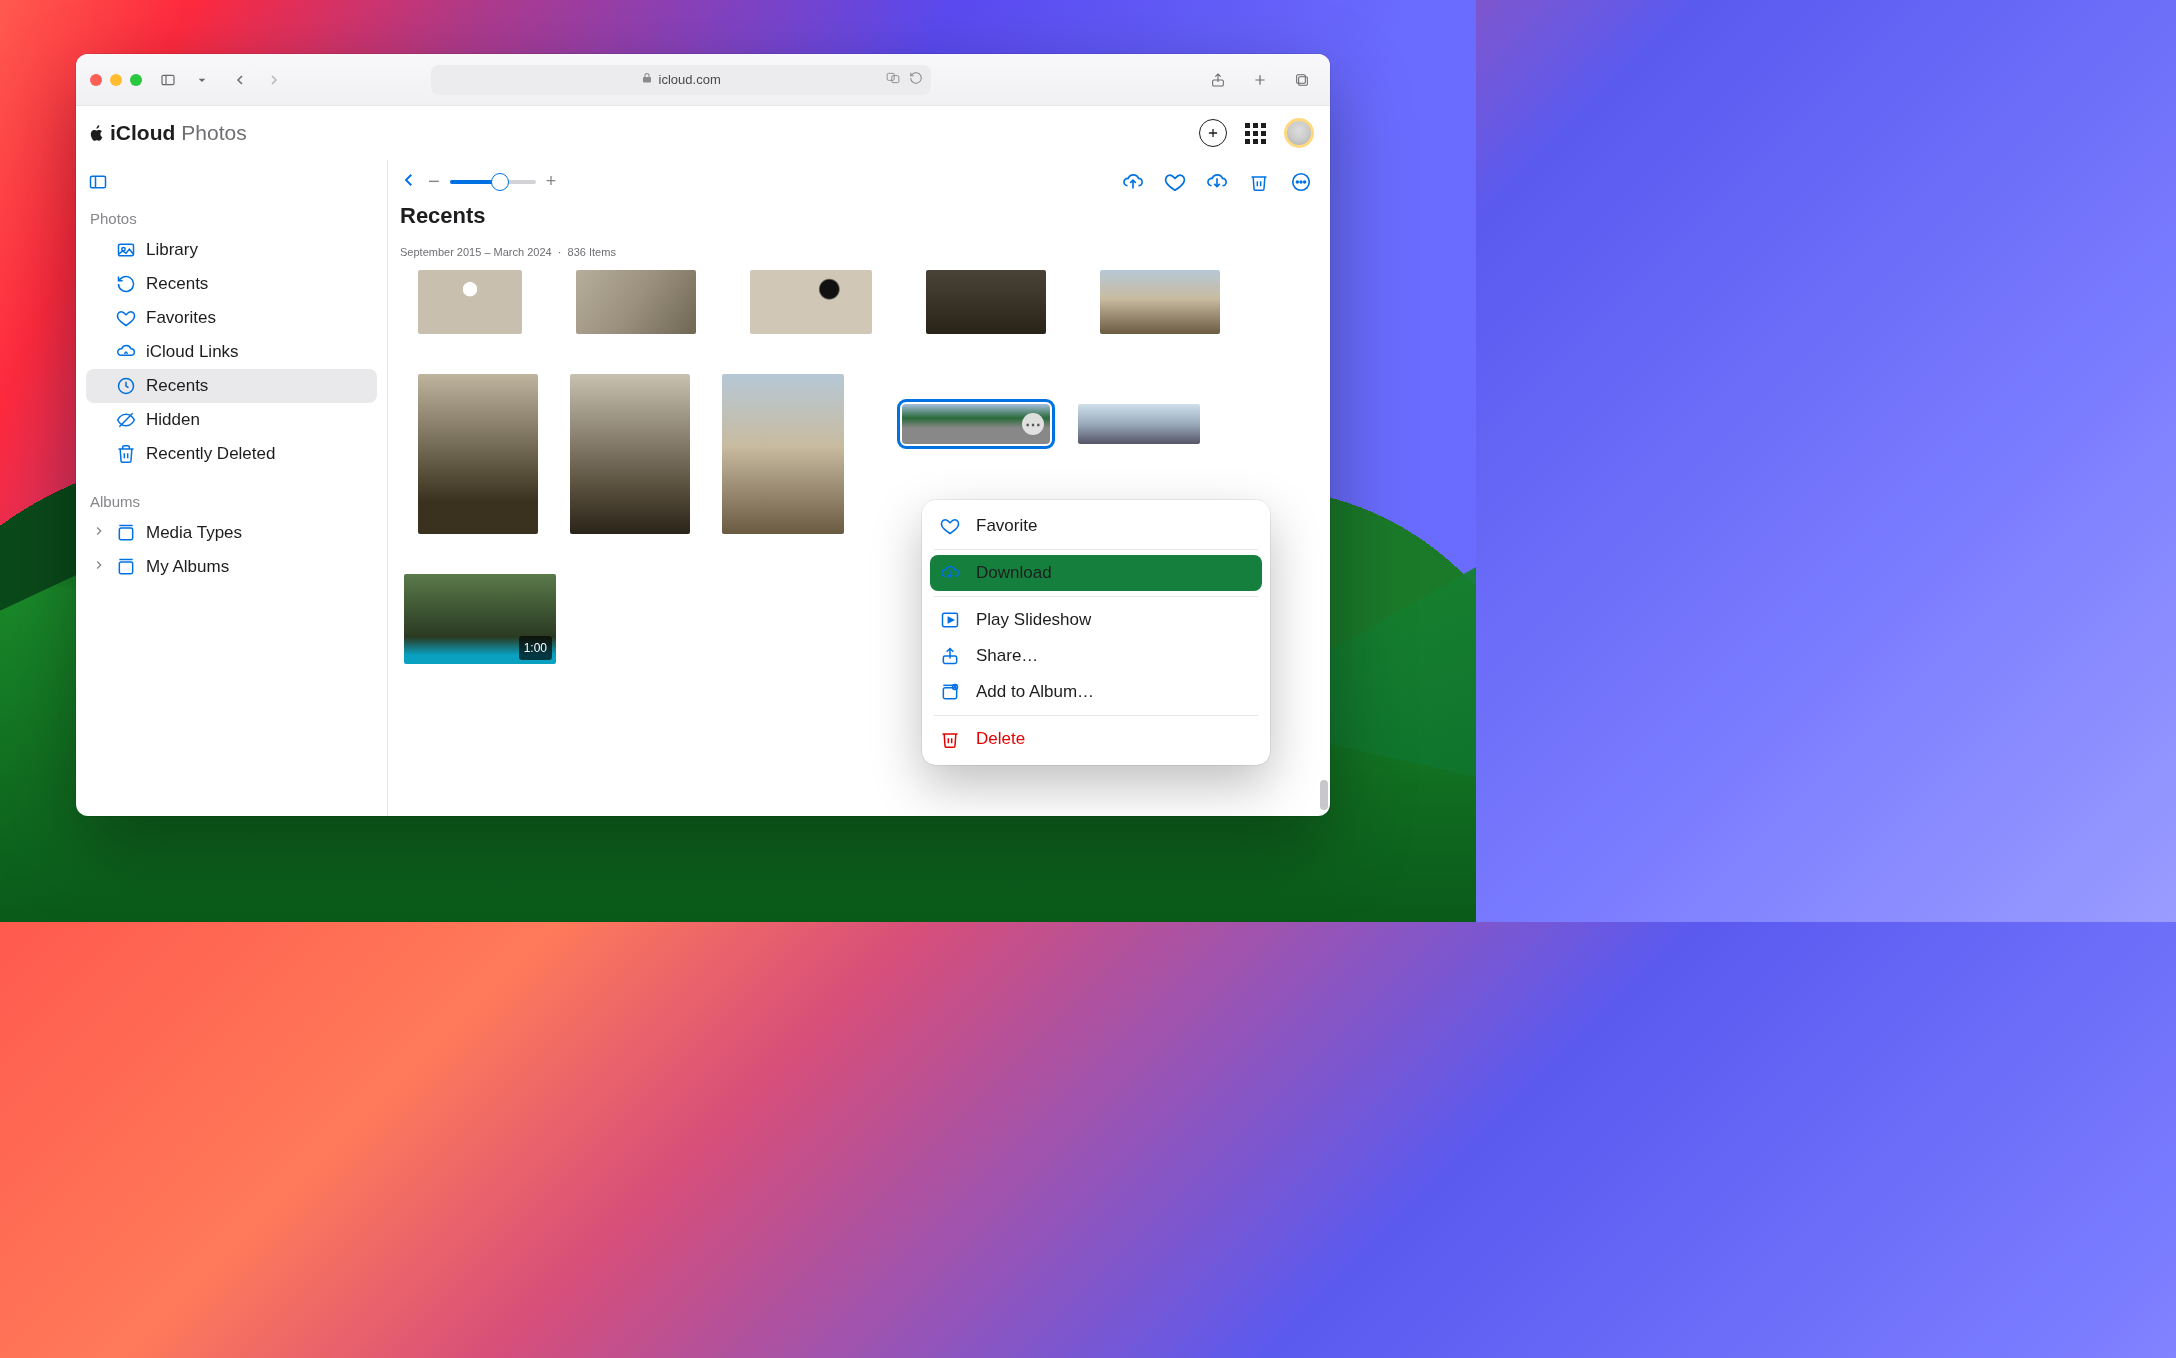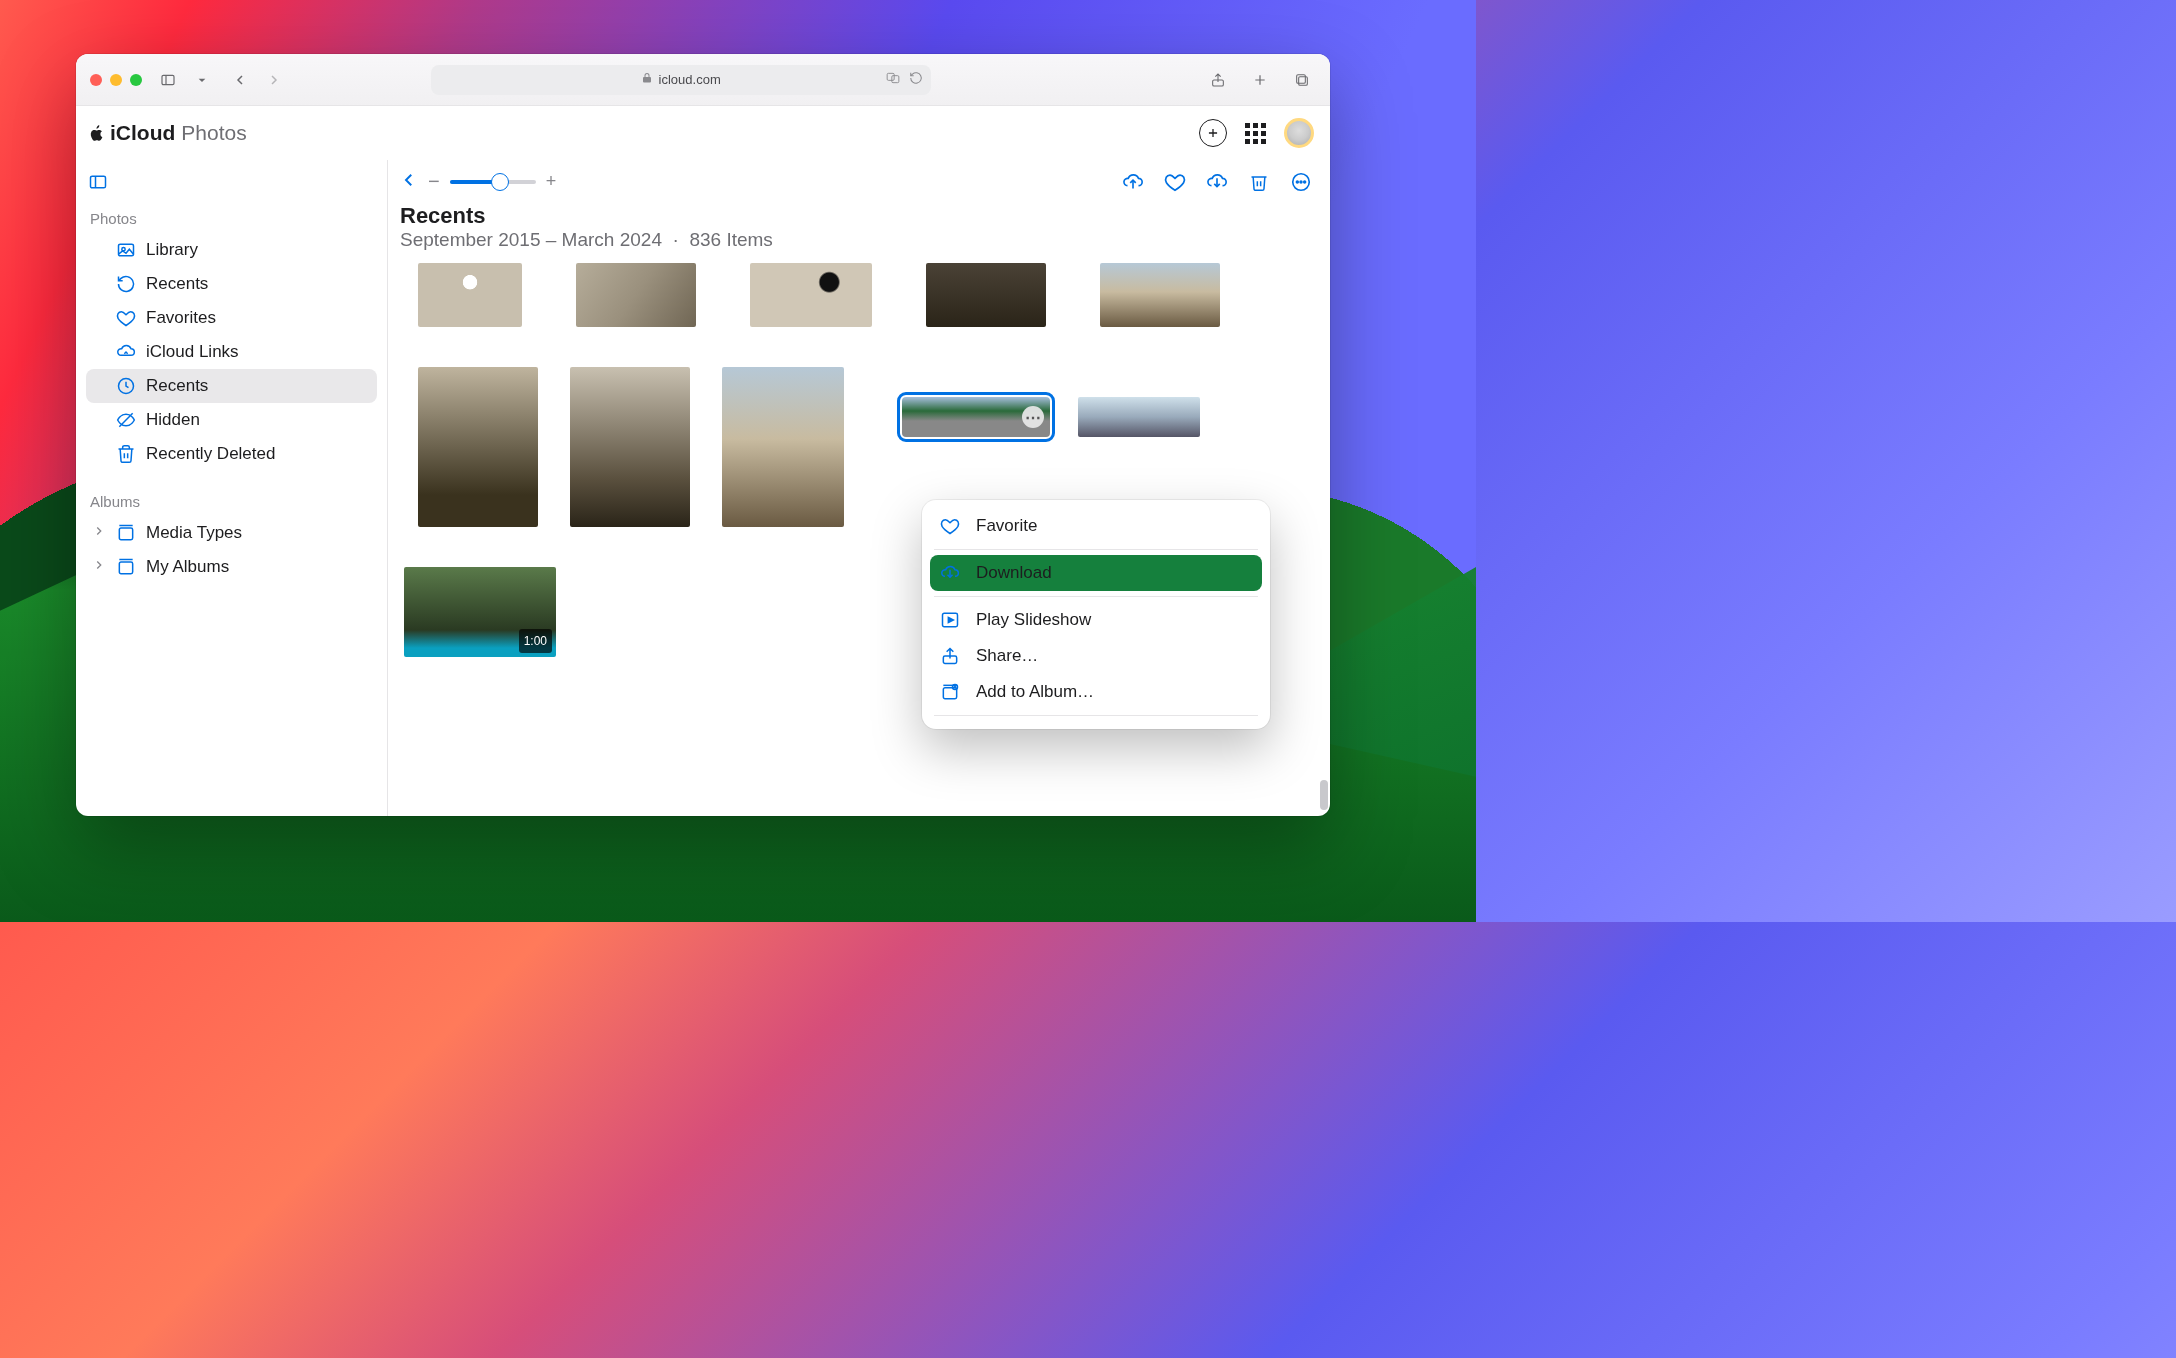--- a/index.html
+++ b/index.html
@@ -114,21 +114,21 @@
   .tb-left .back{color:#0071e3;}
   .zoom { display:flex; align-items:center; gap:10px; color:#86868b; }
   .slider { position:relative; width:86px; height:4px; background:#d2d2d7; border-radius:2px;}
   .slider .fill{position:absolute;left:0;top:0;bottom:0;width:60%;background:#0071e3;border-radius:2px;}
   .slider .thumb{position:absolute;left:58%;top:50%;width:18px;height:18px;border-radius:50%;background:#fff;border:1.5px solid #0071e3;transform:translate(-50%,-50%);} 
   .tb-right{margin-left:auto;display:flex;gap:20px;color:#0071e3;}
   .tb-right .ico{width:22px;height:22px;display:flex;align-items:center;justify-content:center;}
 
   .heading { padding: 6px 12px 4px; }
   .heading h1{font-size:22px;font-weight:700;color:#1d1d1f;}
-  .heading .meta{font-size:19px;color:#6e6e73;margin-top:0;}
+  .heading .meta{font-size:11px;color:#6e6e73;margin-top:17px;}
 
   .grid {
     padding: 8px 12px 20px; display:flex; flex-direction:column; gap:40px;
     overflow:auto;
   }
   .row { display:flex; gap:54px; }
   .thumb { background:#888; border-radius:2px; position:relative; }
   .thumb.sel { outline:3px solid #0071e3; outline-offset:2px; border-radius:4px;}
   .thumb .more{position:absolute;right:6px;top:50%;transform:translateY(-50%);width:22px;height:22px;border-radius:50%;background:rgba(230,230,230,0.95);display:flex;align-items:center;justify-content:center;color:#555;font-weight:700;}
   .badge{position:absolute;right:4px;bottom:4px;background:rgba(0,0,0,0.65);color:#fff;font-size:12px;padding:5px 5px;border-radius:3px;}
@@ -513,18 +513,28 @@
                 <rect x="4" y="7" width="16" height="13" rx="2"></rect>
                 <line x1="4" y1="4" x2="20" y2="4"></line>
                 <circle cx="18" cy="6" r="3"></circle>
                 <line x1="18" y1="4.5" x2="18" y2="7.5"></line>
                 <line x1="16.5" y1="6" x2="19.5" y2="6"></line>
               </svg>
             </span>
           <span>Add to Album…</span>
         </div>
         <div class="sep"></div>
+        <div class="menu-item danger">
+          <span class="mi-icon">
+              <svg width="20" height="20" viewBox="0 0 24 24" fill="none" stroke="currentColor" stroke-width="1.8">
+                <polyline points="3 6 5 6 21 6"></polyline>
+                <path d="M19 6l-1 14a2 2 0 0 1-2 2H8a2 2 0 0 1-2-2L5 6"></path>
+                <path d="M10 11v6M14 11v6"></path>
+              </svg>
+            </span>
+          <span>Delete</span>
+        </div>
       </div>
 
       <div class="scroll-ind"></div>
     </div>
   </div>
 </div>
 
 </body></html>

